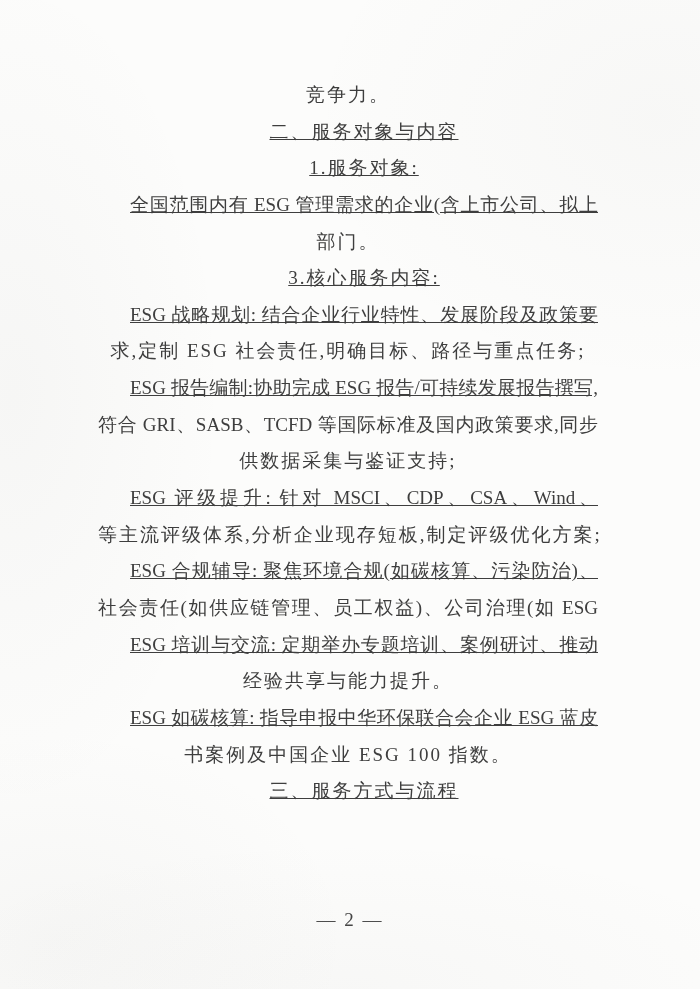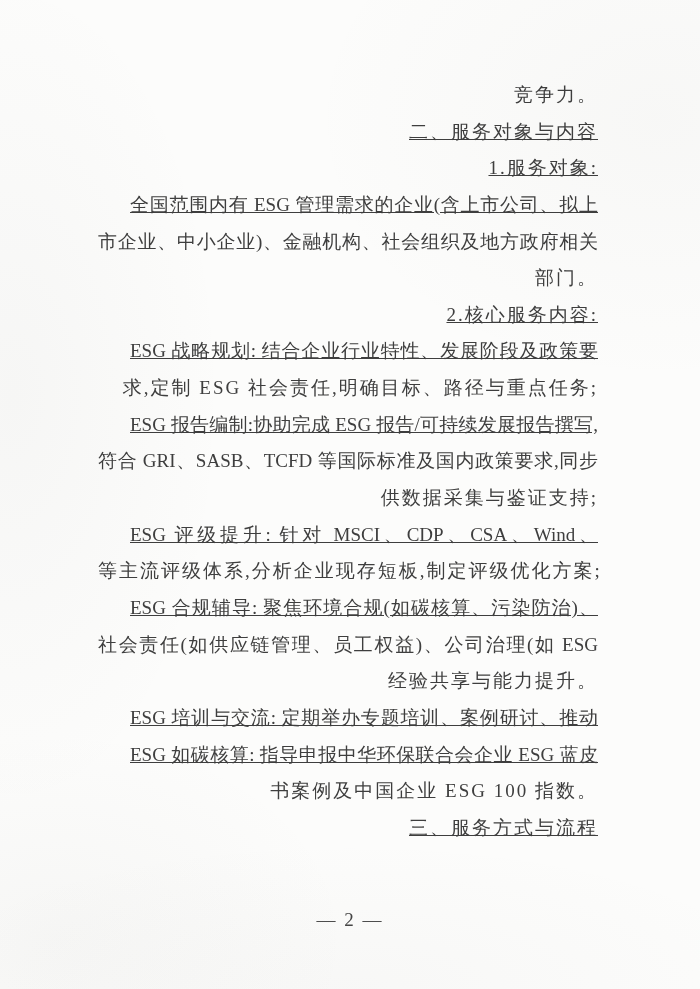--- a/index.html
+++ b/index.html
@@ -27,21 +27,21 @@
     left: 98px;
     top: 77px;
     width: 500px;
   }
   .line {
     height: 36.65px;
     line-height: 36.65px;
     font-size: 19px;
     letter-spacing: 2px;
     white-space: nowrap;
-    text-align: right;
+    text-align: center;
   }
   .line.indent {
     padding-left: 32px;
     text-decoration: underline;
   }
   .line.fill {
     letter-spacing: 0;
     white-space: normal;
     text-align: justify;
     text-align-last: justify;
@@ -62,33 +62,32 @@
 </style>
 </head>
 <body>
 
 <div class="page">
   <div class="textblock">
     <div class="line">竞争力。</div>
     <div class="line indent">二、服务对象与内容</div>
     <div class="line indent">1.服务对象:</div>
     <div class="line indent fill">全国范围内有 ESG 管理需求的企业(含上市公司、拟上</div>
-    <div class="line fill">市企业、中小企业)、金融机构、社会组织及地方政府相关</div>
     <div class="line">部门。</div>
-    <div class="line indent">2.核心服务内容:</div>
+    <div class="line indent">3.核心服务内容:</div>
     <div class="line indent fill">ESG 战略规划: 结合企业行业特性、发展阶段及政策要</div>
     <div class="line">求,定制 ESG 社会责任,明确目标、路径与重点任务;</div>
     <div class="line indent fill">ESG 报告编制:协助完成 ESG 报告/可持续发展报告撰写,</div>
     <div class="line fill">符合 GRI、SASB、TCFD 等国际标准及国内政策要求,同步提</div>
     <div class="line">供数据采集与鉴证支持;</div>
     <div class="line indent fill">ESG 评级提升: 针对 MSCI、CDP、CSA、Wind、EcoVadis</div>
     <div class="line">等主流评级体系,分析企业现存短板,制定评级优化方案;</div>
     <div class="line indent fill">ESG 合规辅导: 聚焦环境合规(如碳核算、污染防治)、</div>
     <div class="line fill">社会责任(如供应链管理、员工权益)、公司治理(如 ESG</div>
+    <div class="line indent fill">ESG 培训与交流: 定期举办专题培训、案例研讨、推动</div>
     <div class="line">经验共享与能力提升。</div>
-    <div class="line indent fill">ESG 培训与交流: 定期举办专题培训、案例研讨、推动</div>
     <div class="line indent fill">ESG 如碳核算: 指导申报中华环保联合会企业 ESG 蓝皮</div>
     <div class="line">书案例及中国企业 ESG 100 指数。</div>
     <div class="line indent">三、服务方式与流程</div>
   </div>
 
   <div class="footer">— 2 —</div>
 </div>
 
 </body></html>

